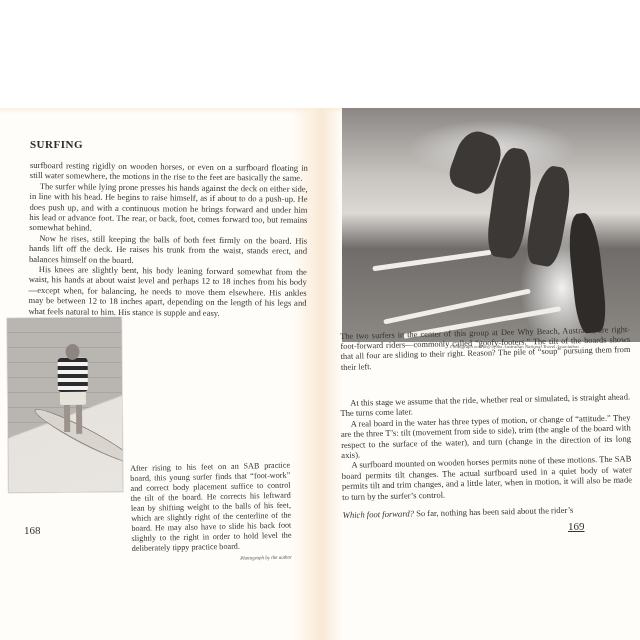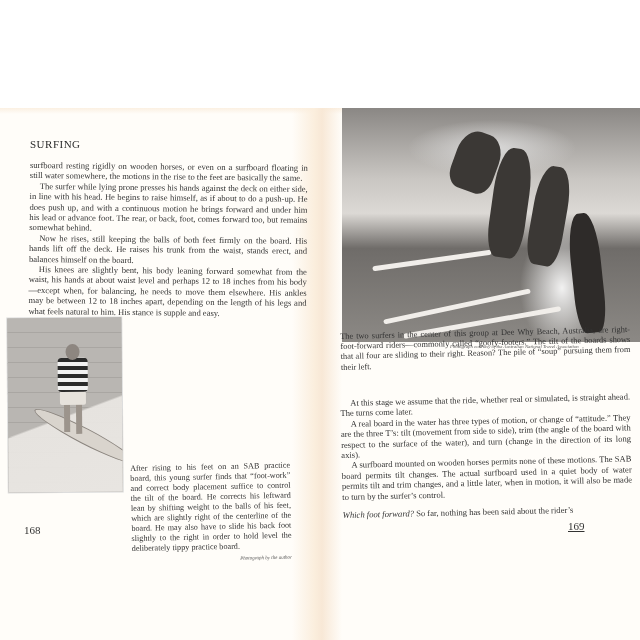--- a/index.html
+++ b/index.html
@@ -20,21 +20,21 @@
     .gutter {
       position: absolute; left: 292px; top: 0; width: 50px; height: 532px;
       background: linear-gradient(90deg, rgba(255,253,249,0) 0%, #fbeedd 45%, #f8e8d6 60%, rgba(255,253,249,0) 100%);
     }
     .page { position: absolute; top: 0; height: 532px; }
     .page-left { left: 0; width: 330px; }
     .page-right { left: 330px; width: 310px; }
 
     .running-head {
       position: absolute; left: 30px; top: 30px;
-      font-size: 11px; letter-spacing: 0.5px; color: #2b2b2b;
+      font-size: 11px; letter-spacing: 0.5px; color: #2b2b2b; font-weight: bold;
     }
     .body-text {
       position: absolute; font-size: 8.6px; line-height: 10.4px; color: #333;
       text-align: justify; transform: rotate(0.6deg); transform-origin: left top;
     }
     .body-text p { margin: 0; text-indent: 10px; }
     .body-text p.noindent { text-indent: 0; }
     .left-text { left: 30px; top: 52px; width: 278px; }
 
     .photo-skate {

